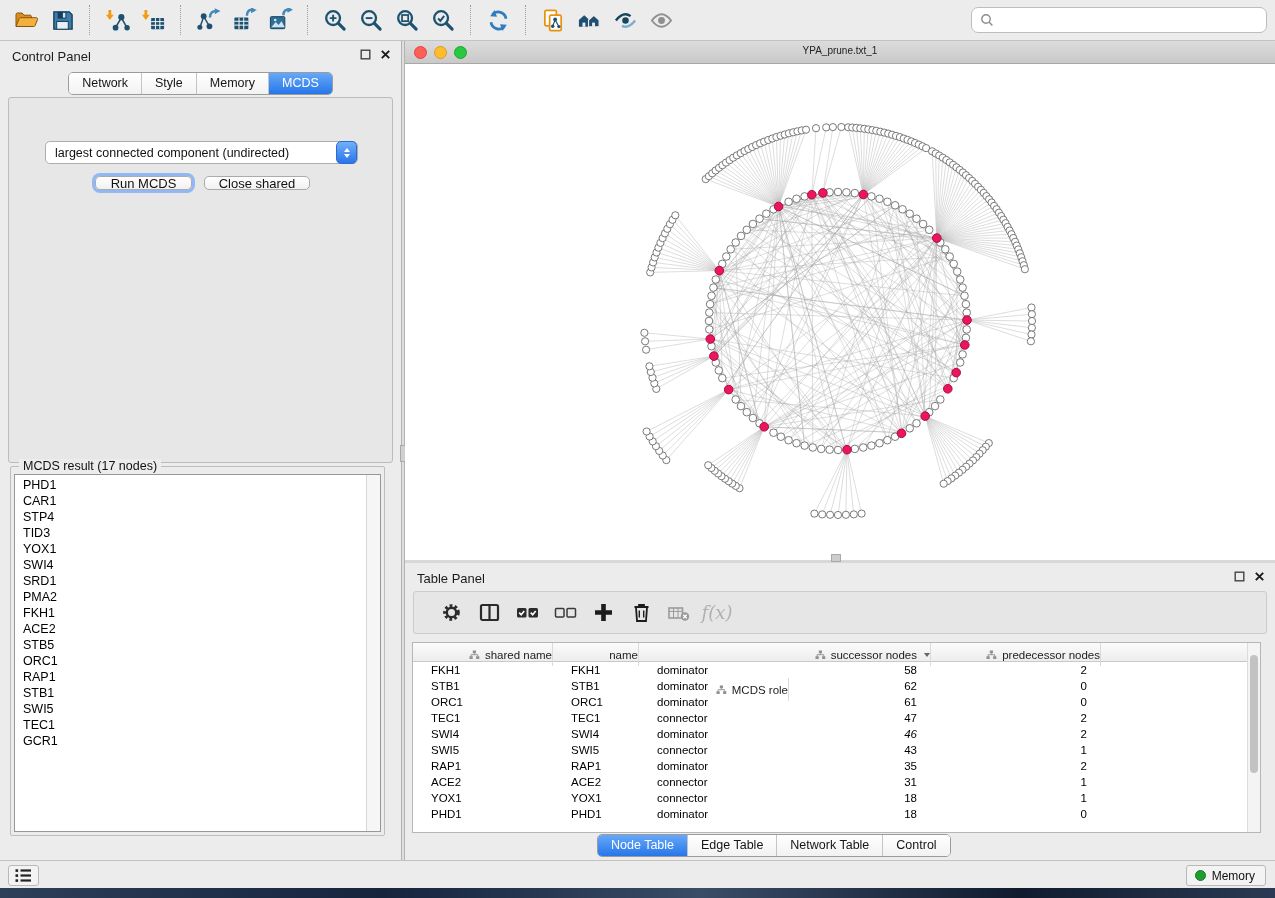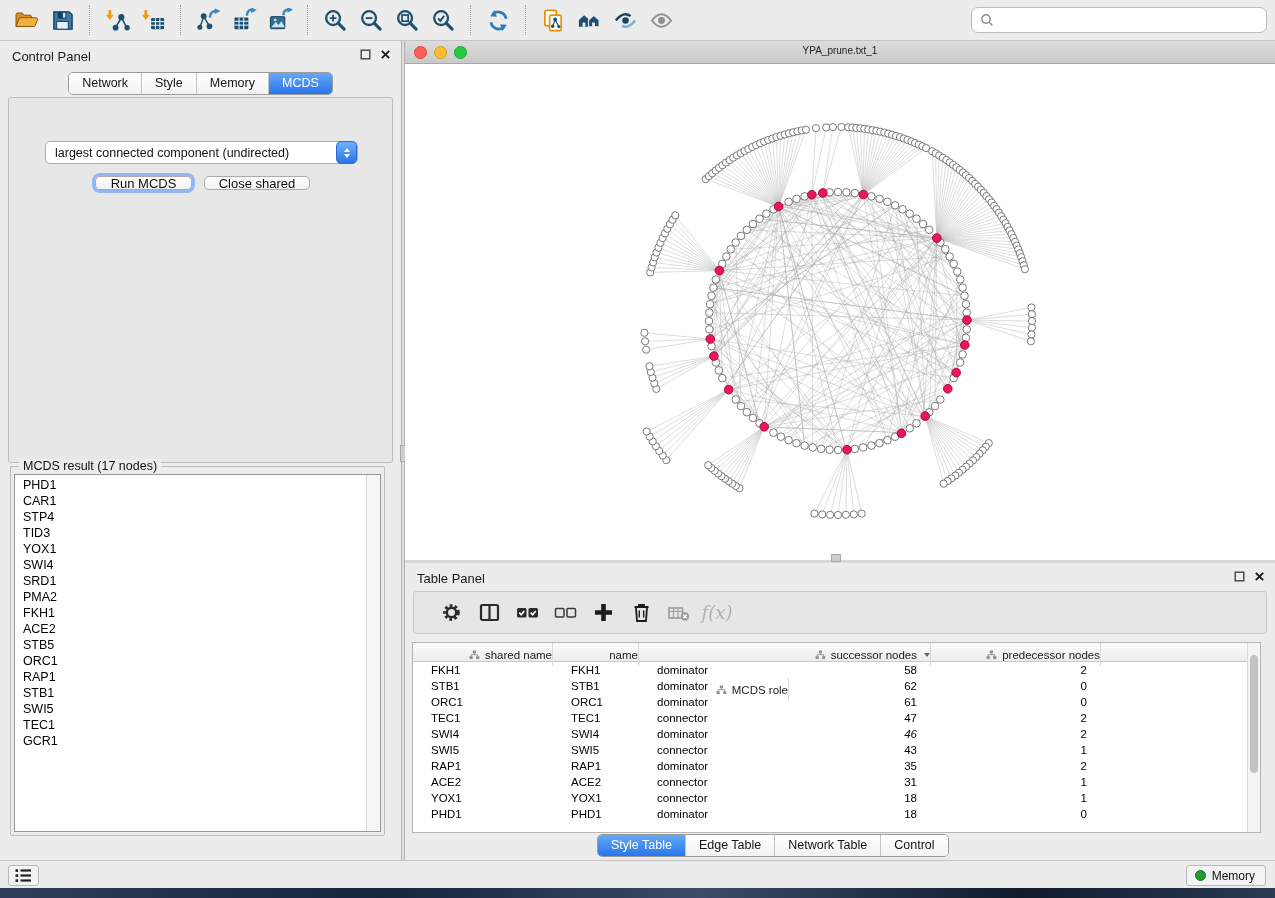--- a/index.html
+++ b/index.html
@@ -1219,21 +1219,21 @@
             <div class="tcell r" style="width: 142px;">18</div>
             <div class="tcell r" style="width: 170px;">0</div>
           </div>
         </div>
       <div id="tbl-scroll">
           <div id="tbl-thumb"></div>
         </div>
     </div>
 
     <div id="tbl-tabs-row"><span class="seg" id="tbl-tabs">
-          <span class="seg-t active">Style Table</span>
+          <span class="seg-t active">Node Table</span>
           <span class="seg-t">Edge Table</span>
           <span class="seg-t">Network Table</span>
           <span class="seg-t">Control</span>
         </span></div>
   </div>
 
   <div id="status-bar">
     <div id="levels-btn">
       <span>
           <svg width="19" height="17" viewBox="0 0 19 17">

